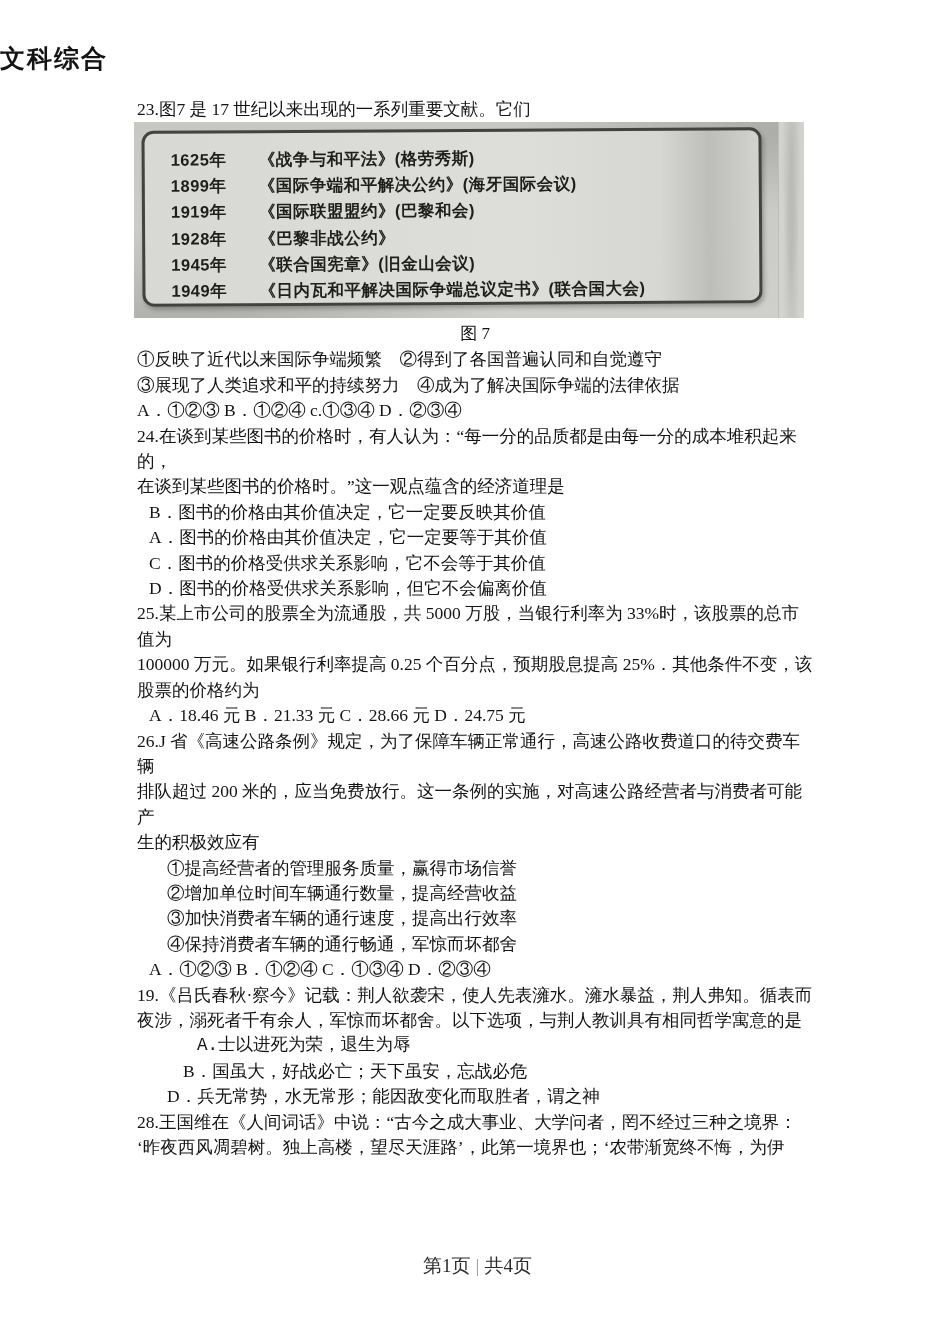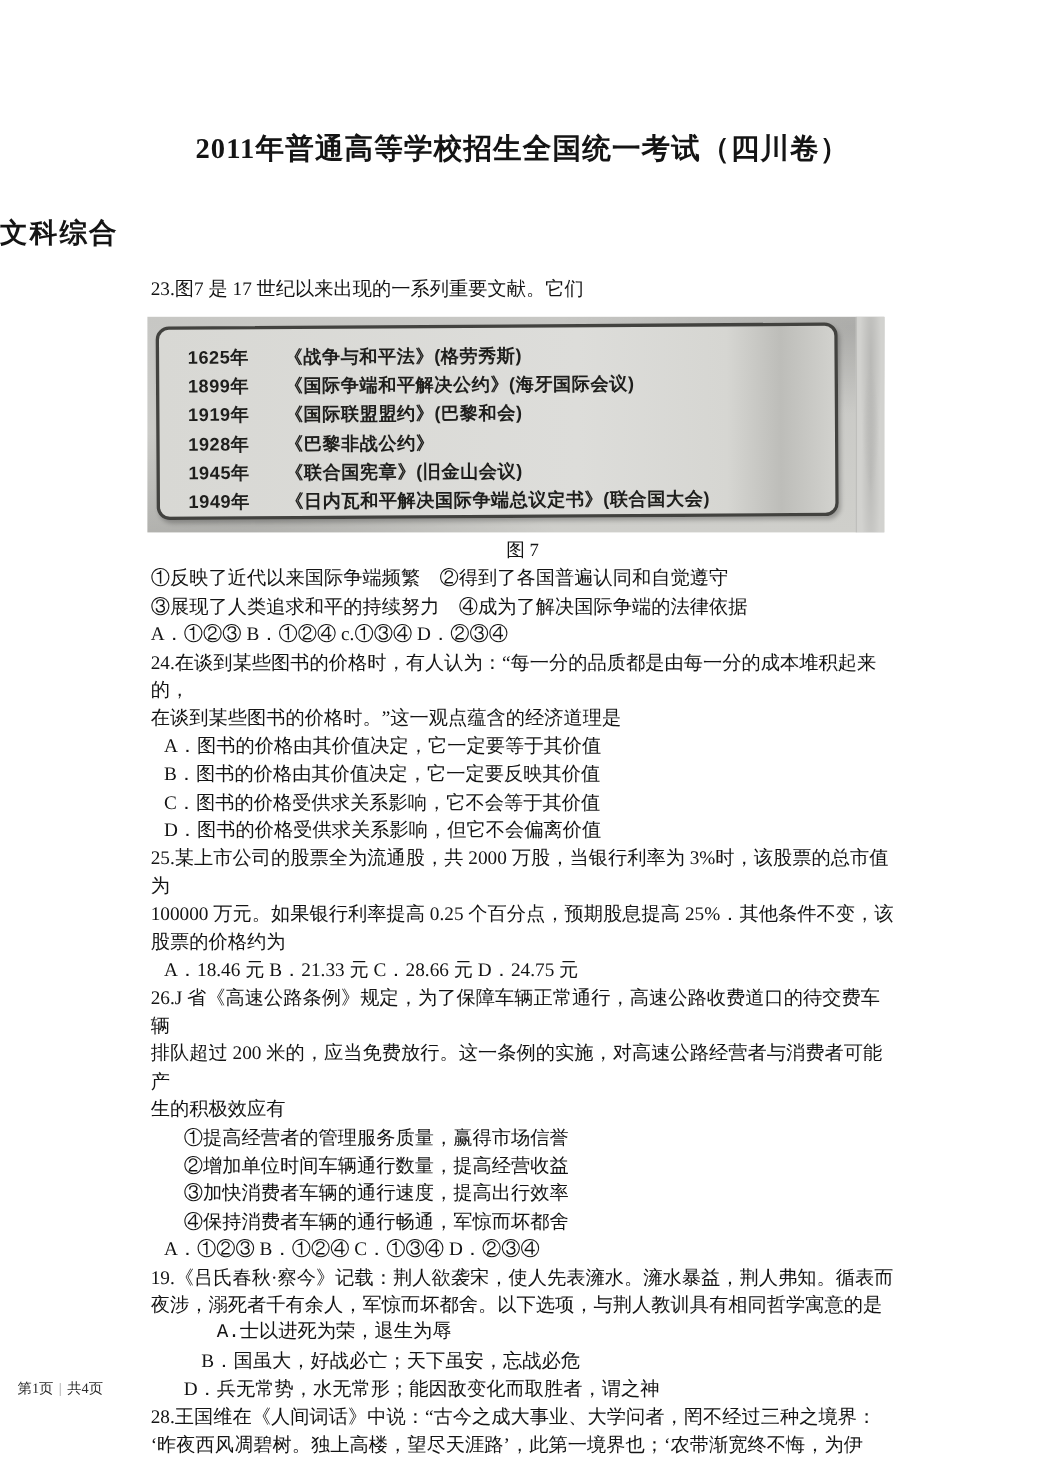--- a/index.html
+++ b/index.html
@@ -37,21 +37,21 @@
   .ind1 { padding-left: 12px; }
   .ind2 { padding-left: 30px; }
   .ind3 { padding-left: 46px; }
   .ind4 { padding-left: 60px; font-family: Liberation Mono, monospace; }
 
   
   .fig {
     position: relative;
     width: 670px;
     height: 196px;
-    margin: 13px 0 2px -3px;
+    margin: 0 0 2px -3px;
     background:
       radial-gradient(ellipse at 8% 115%, rgba(0,0,0,0.20), transparent 38%),
       radial-gradient(ellipse at 97% 5%, rgba(0,0,0,0.14), transparent 30%),
       radial-gradient(ellipse at 50% 50%, rgba(255,255,255,0.10), transparent 60%),
       linear-gradient(#c7c7c4, #cfcfcb);
     overflow: hidden;
     padding-left: 21px;
   }
   .plaque {
     position: absolute;
@@ -90,33 +90,33 @@
   .caption {
     text-align: center;
     font-weight: normal;
     font-size: 17px;
     line-height: 25px;
     margin: 3px 0 1px 0;
   }
 
   .footer {
     position: absolute;
-    left: 16px; right: 0;
+    left: 5px; right: 0;
     top: 1253px;
-    font-size: 13px;
+    text-align: center;
+    font-size: 19px;
     color: #2c2c2c;
   }
   .footer .sep { color: #9a9a9a; margin: 0 5px; }
 </style>
 </head>
 <body>
 
 <div class="page">
 
-  <h1 class="title">2011年普通高等学校招生全国统一考试（四川卷）</h1>
   <h2 class="subtitle">文科综合</h2>
 
   <main class="content">
 
     <section>
       <p class="line">23.图7 是 17 世纪以来出现的一系列重要文献。它们</p>
 
       <figure class="fig">
         <div class="plaque">
           <div class="frow">
@@ -150,28 +150,28 @@
       <p class="caption">图 7</p>
 
       <p class="line">①反映了近代以来国际争端频繁　②得到了各国普遍认同和自觉遵守</p>
       <p class="line">③展现了人类追求和平的持续努力　④成为了解决国际争端的法律依据</p>
       <p class="line">A．①②③  B．①②④  c.①③④  D．②③④</p>
     </section>
 
     <section>
       <p class="line">24.在谈到某些图书的价格时，有人认为：“每一分的品质都是由每一分的成本堆积起来的，</p>
       <p class="line">在谈到某些图书的价格时。”这一观点蕴含的经济道理是</p>
+      <p class="line ind1">B．图书的价格由其价值决定，它一定要反映其价值</p>
       <p class="line ind1">A．图书的价格由其价值决定，它一定要等于其价值</p>
-      <p class="line ind1">B．图书的价格由其价值决定，它一定要反映其价值</p>
       <p class="line ind1">C．图书的价格受供求关系影响，它不会等于其价值</p>
       <p class="line ind1">D．图书的价格受供求关系影响，但它不会偏离价值</p>
     </section>
 
     <section>
-      <p class="line">25.某上市公司的股票全为流通股，共 2000 万股，当银行利率为 3%时，该股票的总市值为</p>
+      <p class="line">25.某上市公司的股票全为流通股，共 5000 万股，当银行利率为 33%时，该股票的总市值为</p>
       <p class="line">100000 万元。如果银行利率提高 0.25 个百分点，预期股息提高 25%．其他条件不变，该</p>
       <p class="line">股票的价格约为</p>
       <p class="line ind1">A．18.46 元   B．21.33 元   C．28.66 元   D．24.75 元</p>
     </section>
 
     <section>
       <p class="line">26.J 省《高速公路条例》规定，为了保障车辆正常通行，高速公路收费道口的待交费车辆</p>
       <p class="line">排队超过 200 米的，应当免费放行。这一条例的实施，对高速公路经营者与消费者可能产</p>
       <p class="line">生的积极效应有</p>
       <p class="line ind2">①提高经营者的管理服务质量，赢得市场信誉</p>

